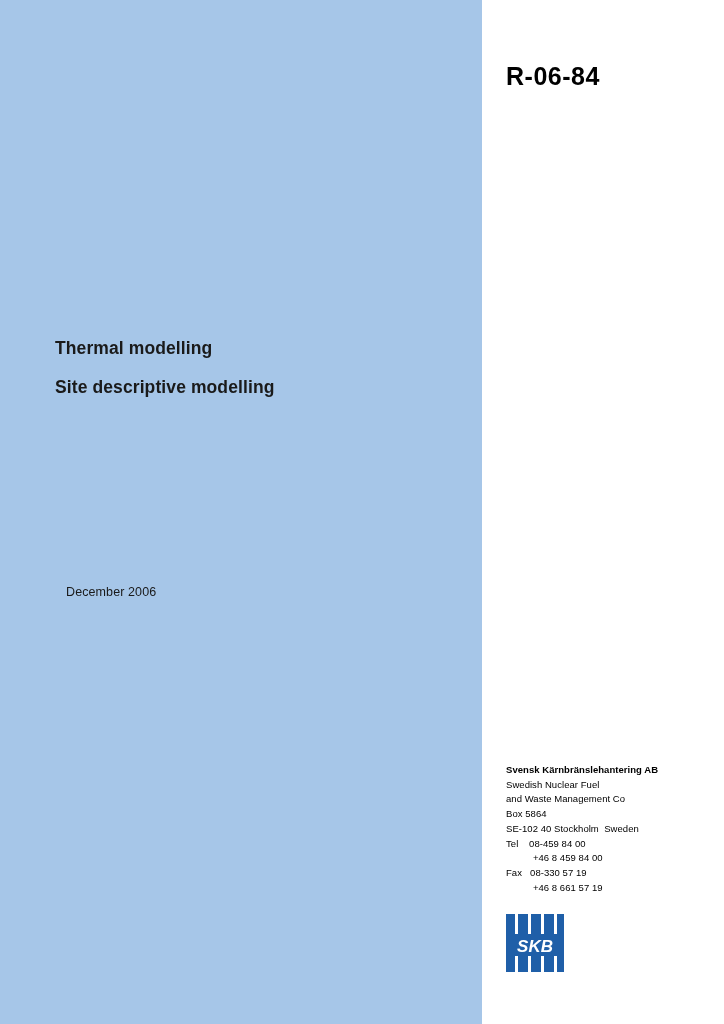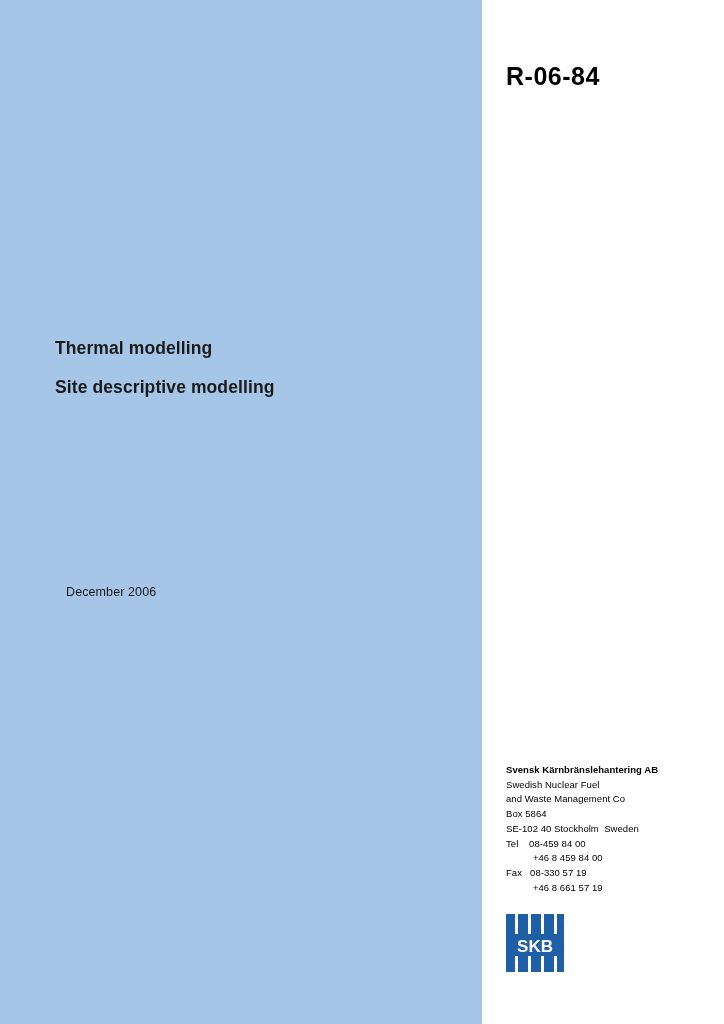--- a/index.html
+++ b/index.html
@@ -103,20 +103,21 @@
     white-space: pre;
   }
 
   
   .logo {
     position: absolute;
     left: 506px;
     top: 914px;
     width: 66px;
     height: 58px;
+    font-style: italic;
   }
   .logo svg { display: block; }
 </style>
 </head>
 <body>
 
 <div class="page">
 
   <div class="blue-panel"></div>
 

